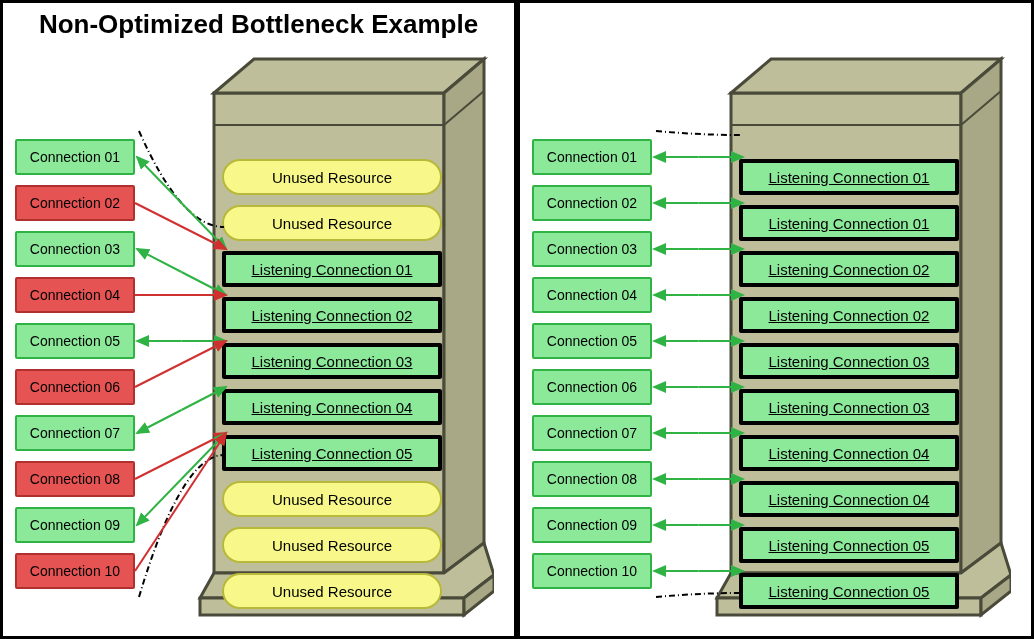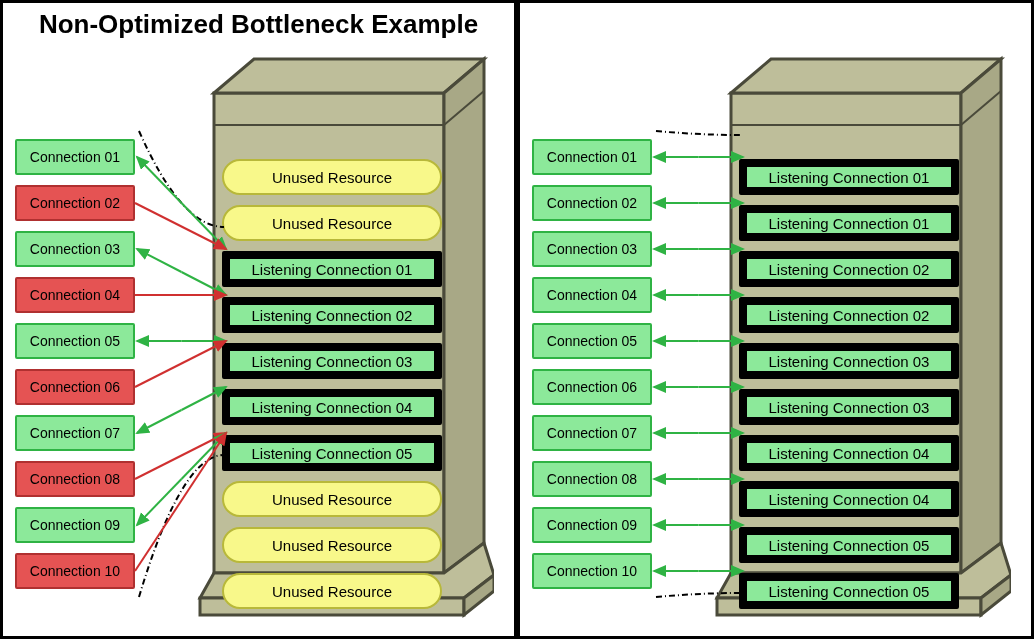--- a/index.html
+++ b/index.html
@@ -53,22 +53,23 @@
     background: #f8f88a;
     border: 2px solid #b8b83a;
     display: flex;
     align-items: center;
     justify-content: center;
     font-size: 15px;
     position: relative;
   }
   .listening {
     background: #8ce99a;
-    border: 8px solid #000000;
+    border: 4px solid #000000;
     border-radius: 2px;
+    text-decoration: underline;
   }
   .conn-col {
     position: absolute;
     top: 136px;
     left: 12px;
     width: 120px;
     display: flex;
     flex-direction: column;
     gap: 10px;
   }

